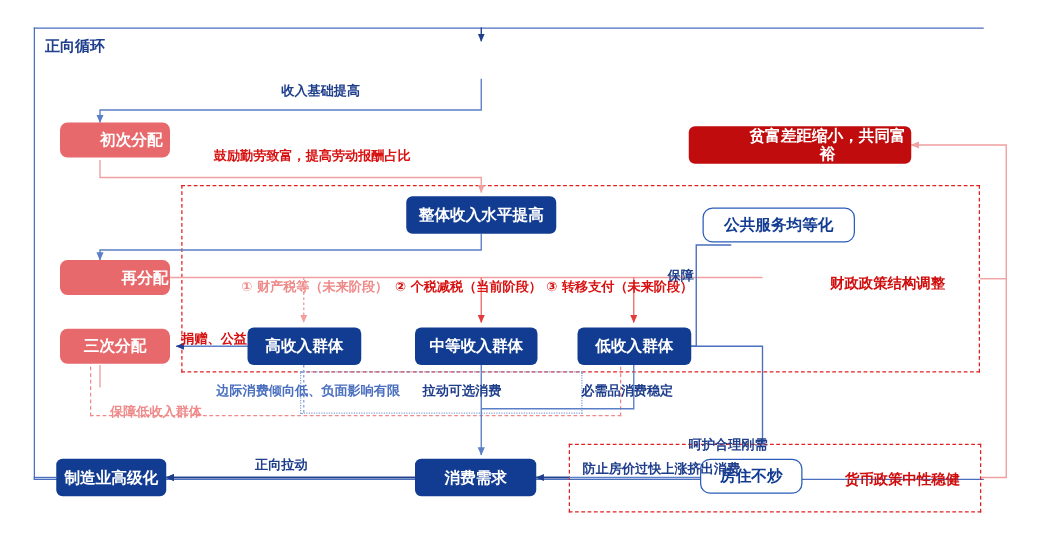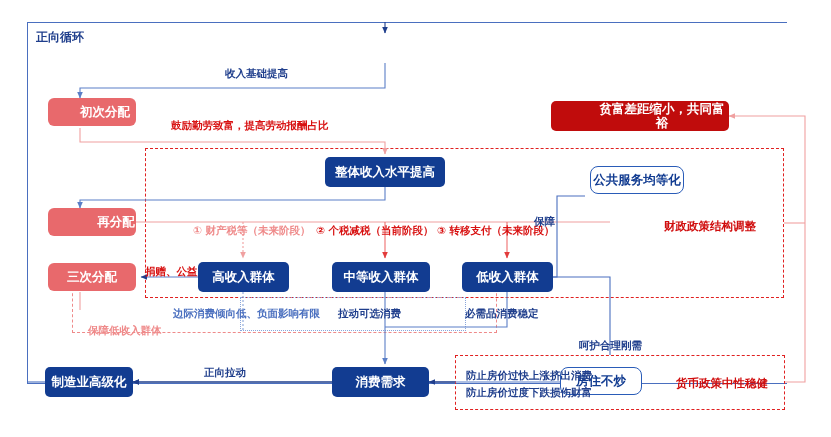--- a/index.html
+++ b/index.html
@@ -106,21 +106,21 @@
   <div class="node red-solid" style="left:48px;top:98px;width:88px;height:28px;padding-left:26px;">初次分配</div>
 
   <div class="node red-solid" style="left:48px;top:208px;width:88px;height:28px;padding-left:48px;">再分配</div>
 
   <div class="node red-solid" style="left:48px;top:263px;width:88px;height:28px;">三次分配</div>
 
   <div class="node blue-solid" style="left:325px;top:157px;width:120px;height:30px;">整体收入水平提高</div>
 
   <div class="node crimson-solid" style="left:551px;top:101px;width:178px;height:30px;">贫富差距缩小，共同富裕</div>
 
-  <div class="node blue-outline" style="left:590px;top:166px;width:94px;height:28px;">公共服务均等化</div>
+  <div class="node blue-outline" style="left:562px;top:166px;width:122px;height:28px;">公共服务均等化</div>
 
   <div class="node blue-solid" style="left:198px;top:262px;width:91px;height:30px;">高收入群体</div>
 
   <div class="node blue-solid" style="left:332px;top:262px;width:98px;height:30px;">中等收入群体</div>
 
   <div class="node blue-solid" style="left:462px;top:262px;width:91px;height:30px;">低收入群体</div>
 
   <div class="node blue-solid" style="left:45px;top:367px;width:88px;height:30px;">制造业高级化</div>
 
   <div class="node blue-solid" style="left:332px;top:367px;width:97px;height:30px;">消费需求</div>
@@ -142,21 +142,20 @@
   <div class="lbl lbl-red-strong" style="left:145px;top:265px;">捐赠、公益</div>
 
   <div class="lbl lbl-blue-lt" style="left:173px;top:307px;">边际消费倾向低、负面影响有限</div>
 
   <div class="lbl lbl-blue" style="left:338px;top:307px;">拉动可选消费</div>
 
   <div class="lbl lbl-blue" style="left:465px;top:307px;">必需品消费稳定</div>
 
   <div class="lbl lbl-pink" style="left:88px;top:324px;">保障低收入群体</div>
 
-  <div class="lbl lbl-blue" style="left:551px;top:339px;margin-left:28px;">呵护合理刚需</div>
+  <div class="lbl lbl-blue" style="left:551px;top:350px;">呵护合理刚需</div>
 
   <div class="lbl lbl-blue" style="left:204px;top:366px;">正向拉动</div>
 
   <div class="lbl lbl-blue" style="left:466px;top:369px;">防止房价过快上涨挤出消费</div>
 
-  <div class="lbl lbl-blue" style="left:466px;top:386px;">防止房价过度下跌损伤财富</div>
 
 </div>
 
 </body></html>

